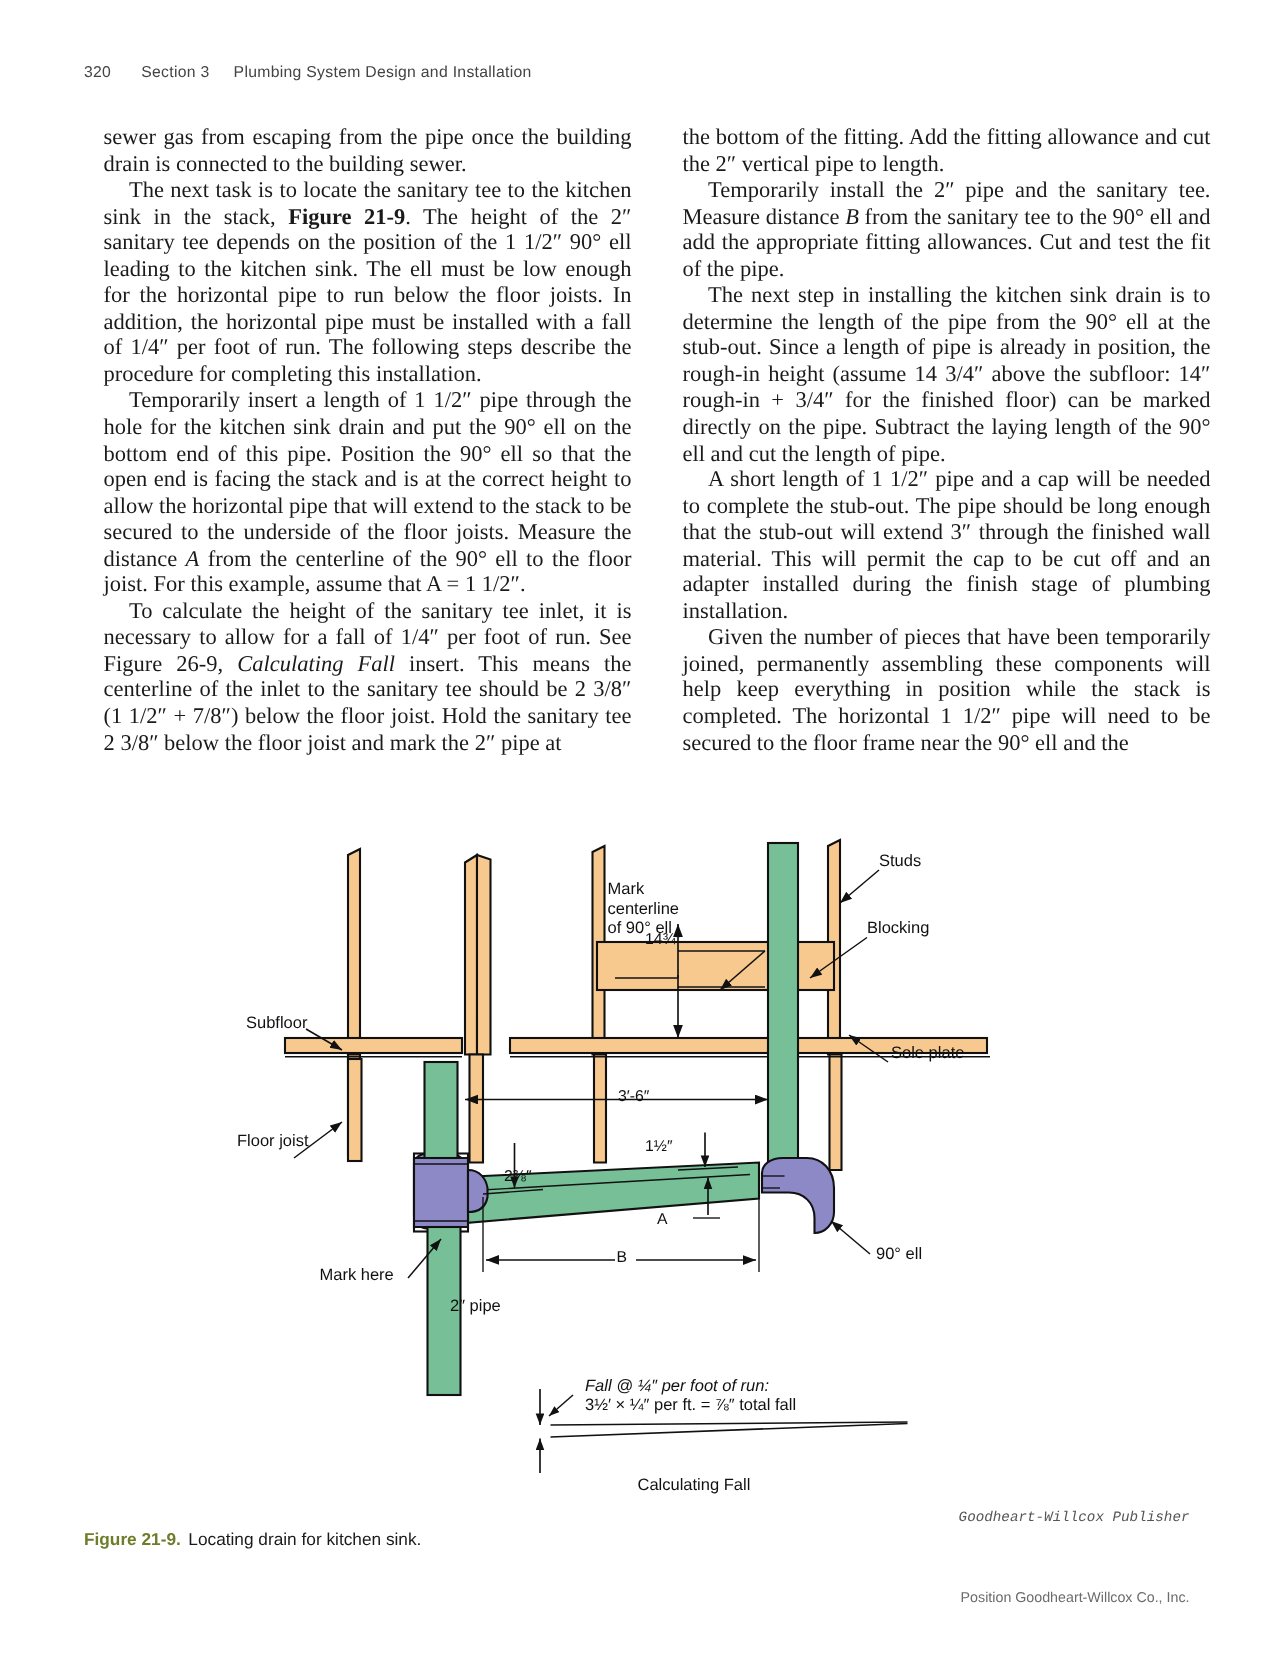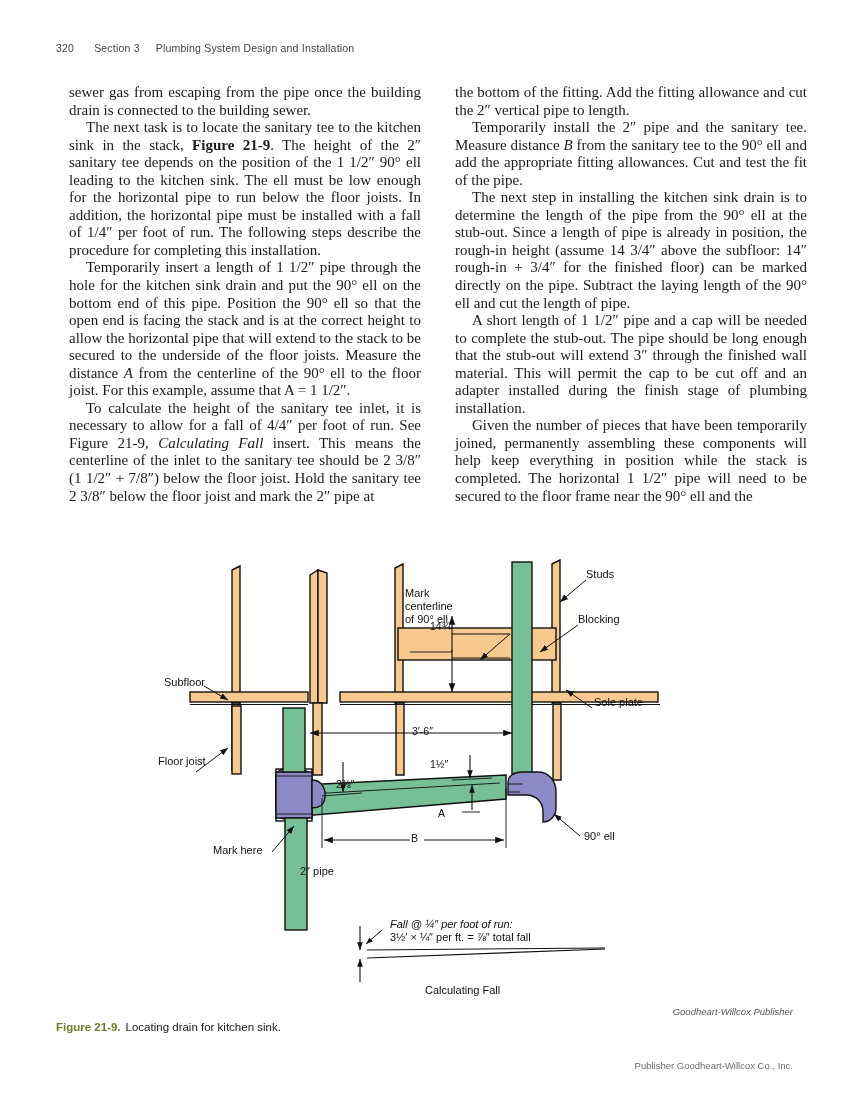--- a/index.html
+++ b/index.html
@@ -51,21 +51,21 @@
   }
   .fig-dim {
     position:absolute;
     font-family:"Liberation Sans", sans-serif;
     font-size:10.5px; color:#111; white-space:nowrap;
   }
 
   
   .credit {
     position:absolute; right:56px; top:1006px;
-    font-family:Liberation Sans, sans-serif;
+    font-family:Liberation Mono, monospace;
     font-size:9.5px; font-style:italic; color:#555; white-space:nowrap;
   }
   .caption {
     position:absolute; left:56px; top:1021px;
     font-family:"Liberation Sans", sans-serif;
     font-size:11.5px; color:#1a1a1a; white-space:nowrap;
   }
   .caption .figno { color:#6d7d2a; font-weight:bold; margin-right:5px; }
   .copyright {
     position:absolute; right:56px; top:1060px;
@@ -81,21 +81,21 @@
 
   <div class="runhead">
     <span class="pg">320</span><span class="sec">Section 3</span><span>Plumbing System Design and Installation</span>
   </div>
 
   <div class="cols">
     <div class="col left" id="col-left">
         <p class="noind"><span>sewer gas from escaping from the pipe once the building drain is connected to the building sewer.</span></p>
         <p><span>The next task is to locate the sanitary tee to the kitchen sink in the stack, </span><b>Figure 21-9</b><span>. The height of the 2″ sanitary tee depends on the position of the 1 1/2″ 90° ell leading to the kitchen sink. The ell must be low enough for the horizontal pipe to run below the floor joists. In addition, the horizontal pipe must be installed with a fall of 1/4″ per foot of run. The following steps describe the procedure for completing this installation.</span></p>
         <p><span>Temporarily insert a length of 1 1/2″ pipe through the hole for the kitchen sink drain and put the 90° ell on the bottom end of this pipe. Position the 90° ell so that the open end is facing the stack and is at the correct height to allow the horizontal pipe that will extend to the stack to be secured to the underside of the floor joists. Measure the distance </span><i>A</i><span> from the centerline of the 90° ell to the floor joist. For this example, assume that A = 1 1/2″.</span></p>
-        <p><span>To calculate the height of the sanitary tee inlet, it is necessary to allow for a fall of 4/4″ per foot of run. See Figure 21-9, </span><i>Calculating Fall</i><span> insert. This means the centerline of the inlet to the sanitary tee should be 2 3/8″ (1 1/2″ + 7/8″) below the floor joist. Hold the sanitary tee 2 3/8″ below the floor joist and mark the 2″ pipe at</span></p>
+        <p><span>To calculate the height of the sanitary tee inlet, it is necessary to allow for a fall of 1/4″ per foot of run. See Figure 26-9, </span><i>Calculating Fall</i><span> insert. This means the centerline of the inlet to the sanitary tee should be 2 3/8″ (1 1/2″ + 7/8″) below the floor joist. Hold the sanitary tee 2 3/8″ below the floor joist and mark the 2″ pipe at</span></p>
       </div>
     <div class="col right" id="col-right">
         <p class="noind"><span>the bottom of the fitting. Add the fitting allowance and cut the 2″ vertical pipe to length.</span></p>
         <p><span>Temporarily install the 2″ pipe and the sanitary tee. Measure distance </span><i>B</i><span> from the sanitary tee to the 90° ell and add the appropriate fitting allowances. Cut and test the fit of the pipe.</span></p>
         <p><span>The next step in installing the kitchen sink drain is to determine the length of the pipe from the 90° ell at the stub-out. Since a length of pipe is already in position, the rough-in height (assume 14 3/4″ above the subfloor: 14″ rough-in + 3/4″ for the finished floor) can be marked directly on the pipe. Subtract the laying length of the 90° ell and cut the length of pipe.</span></p>
         <p><span>A short length of 1 1/2″ pipe and a cap will be needed to complete the stub-out. The pipe should be long enough that the stub-out will extend 3″ through the finished wall material. This will permit the cap to be cut off and an adapter installed during the finish stage of plumbing installation.</span></p>
         <p><span>Given the number of pieces that have been temporarily joined, permanently assembling these components will help keep everything in position while the stack is completed. The horizontal 1 1/2″ pipe will need to be secured to the floor frame near the 90° ell and the</span></p>
       </div>
   </div>
 
@@ -281,15 +281,15 @@
 
     <div class="fig-label" style="left:390px; top:378px;font-style:italic;">Fall @ ¼″ per foot of run:</div>
     <div class="fig-label" style="left:390px; top:391px;">3½′ × ¼″ per ft. = ⅞″ total fall</div>
     <div class="fig-label" style="left:425px; top:444px;">Calculating Fall</div>
   </div>
 
   <div class="credit">Goodheart-Willcox Publisher</div>
   <div class="caption">
     <span class="figno">Figure 21-9.</span><span>Locating drain for kitchen sink.</span>
   </div>
-  <div class="copyright">Publisher Goodheart-Willcox Co., Inc.</div>
+  <div class="copyright">Position Goodheart-Willcox Co., Inc.</div>
 
 </div>
 
 </body></html>

